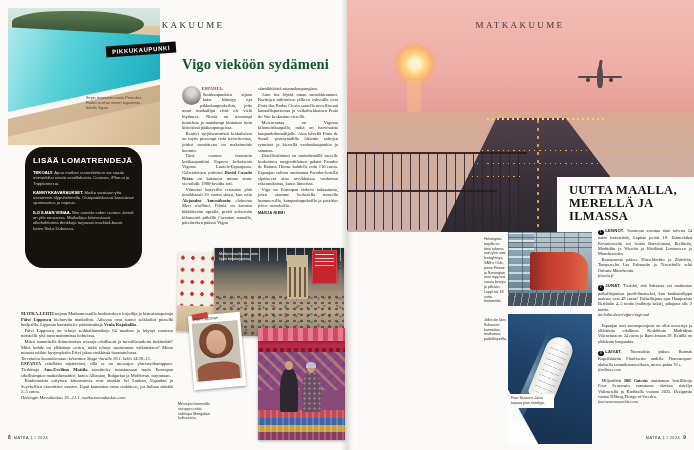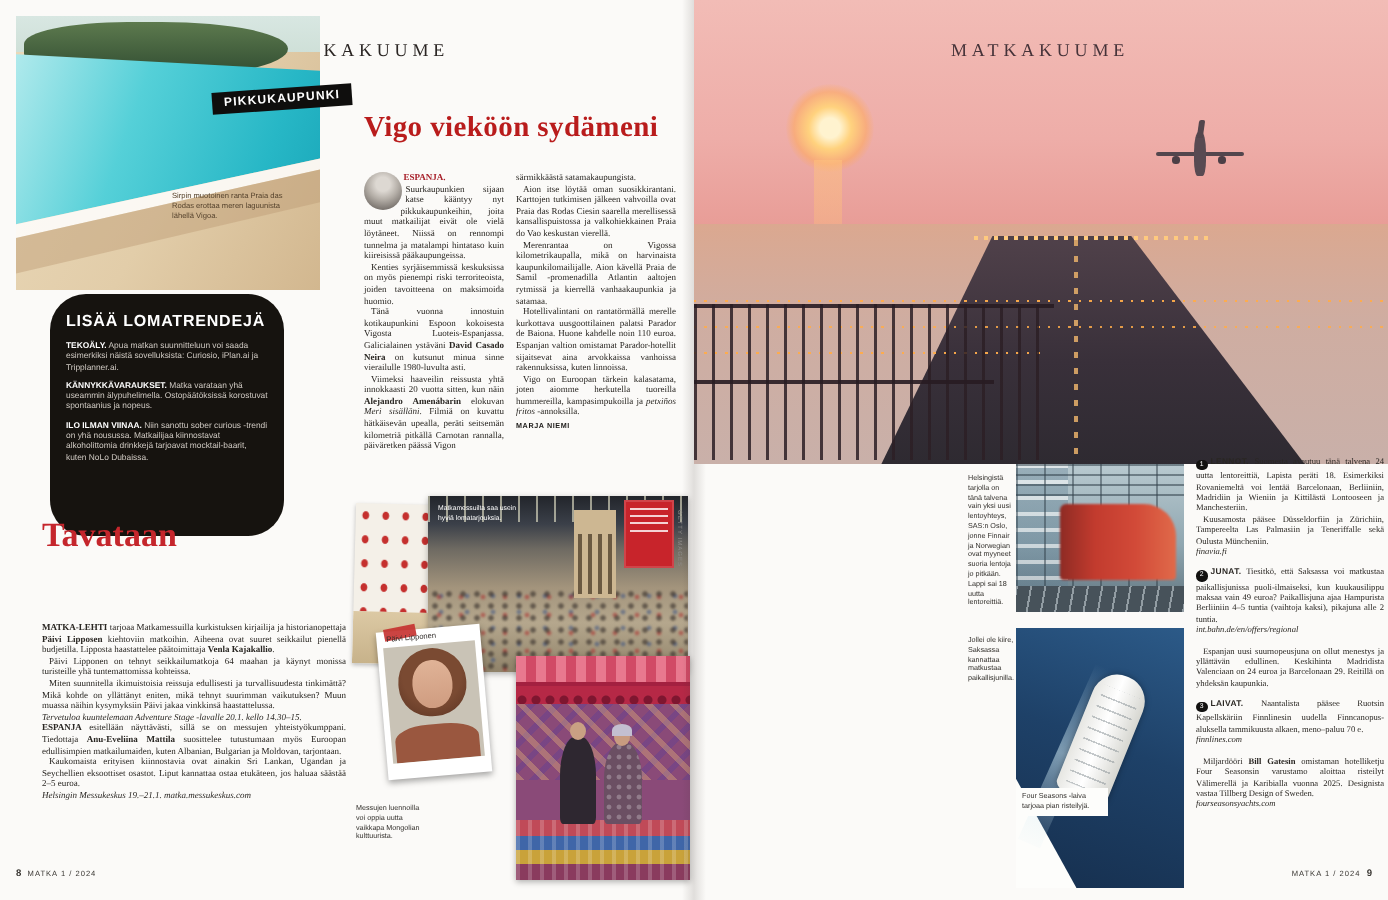--- a/index.html
+++ b/index.html
@@ -28,21 +28,21 @@
   .trend{position:absolute;left:25px;top:147px;width:117px;height:121px;background:#16130f;
          padding:9px 8px;box-sizing:border-box;font-family:"Liberation Sans",sans-serif;border-radius:18px;}
   .trend-title{font-size:8px;font-weight:bold;color:#fff;letter-spacing:.4px;margin-bottom:5px;}
   .trend p{margin:0 0 4px 0;font-size:4.2px;line-height:5.3px;color:#cfc9c2;}
   .trend b{color:#fff;}
   
   .tag{position:absolute;left:106px;top:44px;background:#0f0e0d;color:#fff;
        font-family:"Liberation Sans",sans-serif;font-weight:bold;font-size:6px;letter-spacing:.6px;
        padding:2.5px 6px;transform:rotate(-4deg);}
   .vigo-title{position:absolute;left:182px;top:56px;width:165px;margin:0;font-size:14.5px;
-              font-weight:bold;color:#b91c1c;letter-spacing:.2px;font-family:Liberation Serif, serif;}
+              font-weight:bold;color:#14532d;letter-spacing:.2px;font-family:Liberation Serif, serif;}
   .vigo-cols{position:absolute;left:182px;top:86px;width:156px;display:flex;gap:6px;}
   .vcol{font-size:4.5px;line-height:5.6px;text-align:justify;}
   .vc1{width:70px;}
   .vc2{width:80px;}
   .vcol p{margin:0;}
   .vcol p.ind{text-indent:3.5px;}
   .lead-red{color:#a8212b;font-weight:bold;}
   .avatar{float:left;width:19px;height:19px;border-radius:50%;margin:0 2px 1px 0;
           shape-outside:circle(50%);
           background:radial-gradient(circle at 50% 32%,#ddd8d2 0 22%,#b4aea7 48%,#7c7671 78%,#5d5853 100%);}
@@ -238,21 +238,21 @@
     <div class="vcol vc2">
       <p>särmikkäästä satamakaupungista.</p>
       <p class="ind">Aion itse löytää oman suosikkirantani. Karttojen tutkimisen jälkeen vahvoilla ovat Praia das Rodas Ciesin saarella merellisessä kansallispuistossa ja valkohiekkainen Praia do Vao keskustan vierellä.</p>
       <p class="ind">Merenrantaa on Vigossa kilometrikaupalla, mikä on harvinaista kaupunkilomailijalle. Aion kävellä Praia de Samil -promenadilla Atlantin aaltojen rytmissä ja kierrellä vanhaakaupunkia ja satamaa.</p>
       <p class="ind">Hotellivalintani on rantatörmällä merelle kurkottava uusgoottilainen palatsi Parador de Baiona. Huone kahdelle noin 110 euroa. Espanjan valtion omistamat Parador-hotellit sijaitsevat aina arvokkaissa vanhoissa rakennuksissa, kuten linnoissa.</p>
       <p class="ind"><span>Vigo on Euroopan tärkein kalasatama, joten aiomme herkutella tuoreilla hummereilla, kampasimpukoilla ja </span><i>petxiños fritos</i><span> -annoksilla.</span></p>
       <p class="byline">MARJA NIEMI</p>
     </div>
   </div>
 
-  <h2 class="fair-title"><span>Tavataan</span><br></h2>
+  <h2 class="fair-title"><br></h2>
 
   <div class="fair-text">
     <p><b>MATKA-LEHTI</b><span> tarjoaa Matkamessuilla kurkistuksen kirjailija ja historianopettaja </span><b>Päivi Lipposen</b><span> kiehtoviin matkoihin. Aiheena ovat suuret seikkailut pienellä budjetilla. Lipposta haastattelee päätoimittaja </span><b>Venla Kajakallio</b><span>.</span></p>
     <p class="ind">Päivi Lipponen on tehnyt seikkailumatkoja 64 maahan ja käynyt monissa turisteille yhä tuntemattomissa kohteissa.</p>
     <p class="ind">Miten suunnitella ikimuistoisia reissuja edullisesti ja turvallisuudesta tinkimättä? Mikä kohde on yllättänyt eniten, mikä tehnyt suurimman vaikutuksen? Muun muassa näihin kysymyksiin Päivi jakaa vinkkinsä haastattelussa.</p>
     <p class="it">Tervetuloa kuuntelemaan Adventure Stage -lavalle 20.1. kello 14.30–15.</p>
     <p><b>ESPANJA</b><span> esitellään näyttävästi, sillä se on messujen yhteistyökumppani. Tiedottaja </span><b>Anu-Eveliina Mattila</b><span> suosittelee tutustumaan myös Euroopan edullisimpien matkailumaiden, kuten Albanian, Bulgarian ja Moldovan, tarjontaan.</span></p>
     <p class="ind">Kaukomaista erityisen kiinnostavia ovat ainakin Sri Lankan, Ugandan ja Seychellien eksoottiset osastot. Liput kannattaa ostaa etukäteen, jos haluaa säästää 2–5 euroa.</p>
     <p class="it">Helsingin Messukeskus 19.–21.1. matka.messukeskus.com</p>
   </div>
@@ -312,20 +312,23 @@
       <div class="p-wing"></div>
       <div class="p-fus"></div>
       <div class="p-fin"></div>
       <div class="p-eng1"></div>
       <div class="p-eng2"></div>
     </div>
   </div>
 
   <div class="sec-header hdr-r">MATKAKUUME</div>
 
+  <div class="feature">
+    <h2 class="feature-title"><span>UUTTA MAALLA,</span><br><span>MERELLÄ JA</span><br><span>ILMASSA</span></h2>
+  </div>
 
   <div class="rcap cap-flights">Helsingistä tarjolla on tänä talvena vain yksi uusi lentoyhteys, SAS:n Oslo, jonne Finnair ja Norwegian ovat myyneet suoria lentoja jo pitkään. Lappi sai 18 uutta lentoreittiä.</div>
 
   <div class="train">
     <div class="tr-glass"></div>
     <div class="tr-wires"></div>
     <div class="tr-posts"></div>
     <div class="tr-train"></div>
     <div class="tr-track"></div>
   </div>

